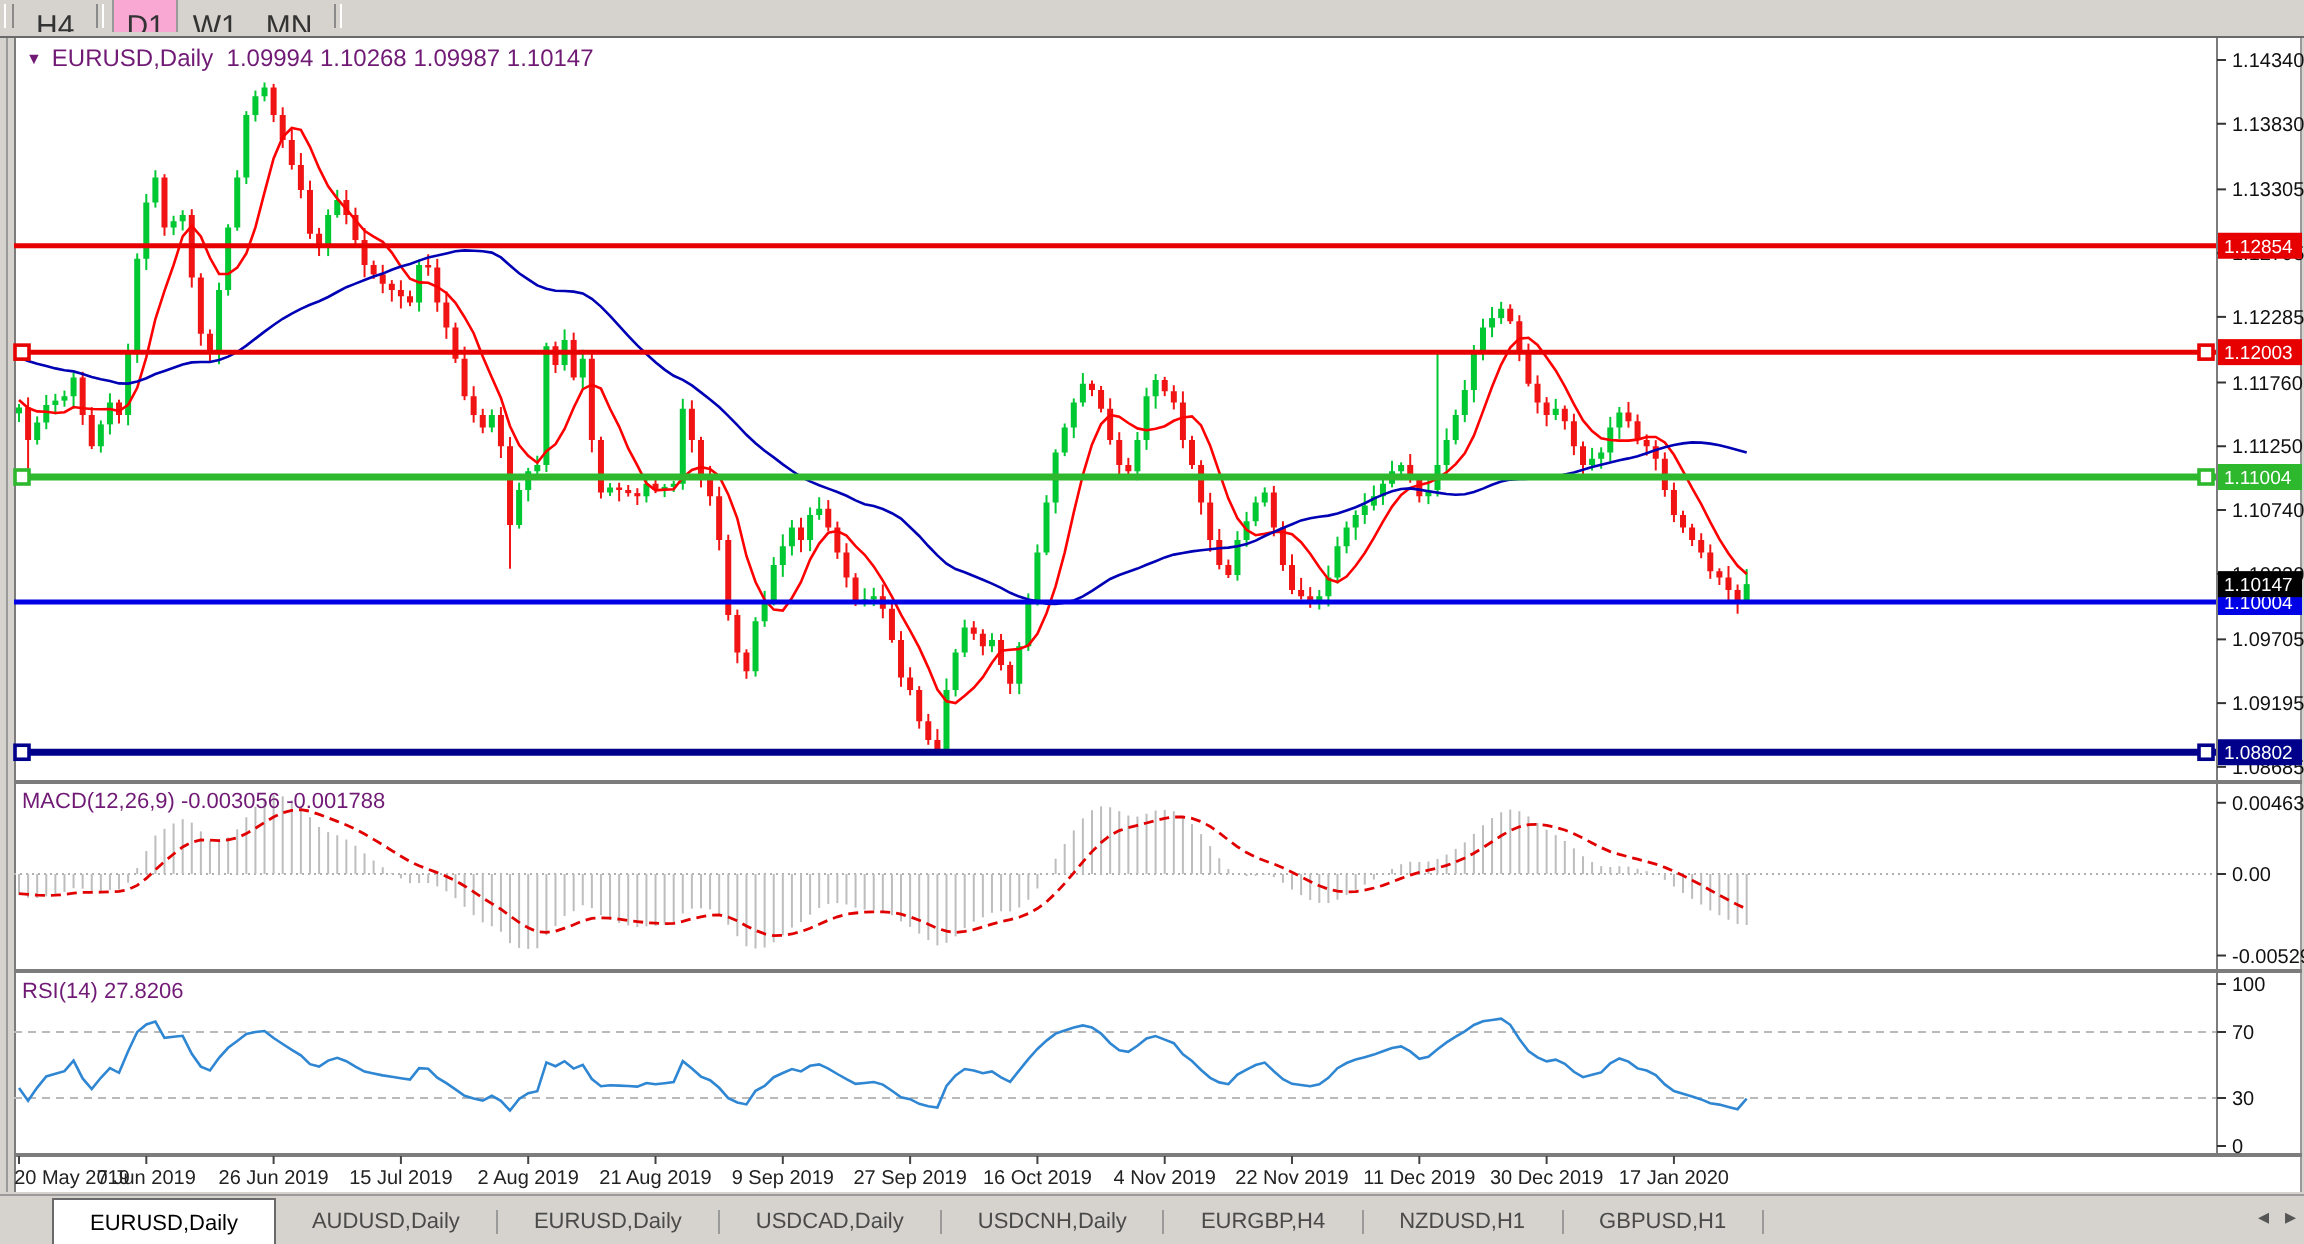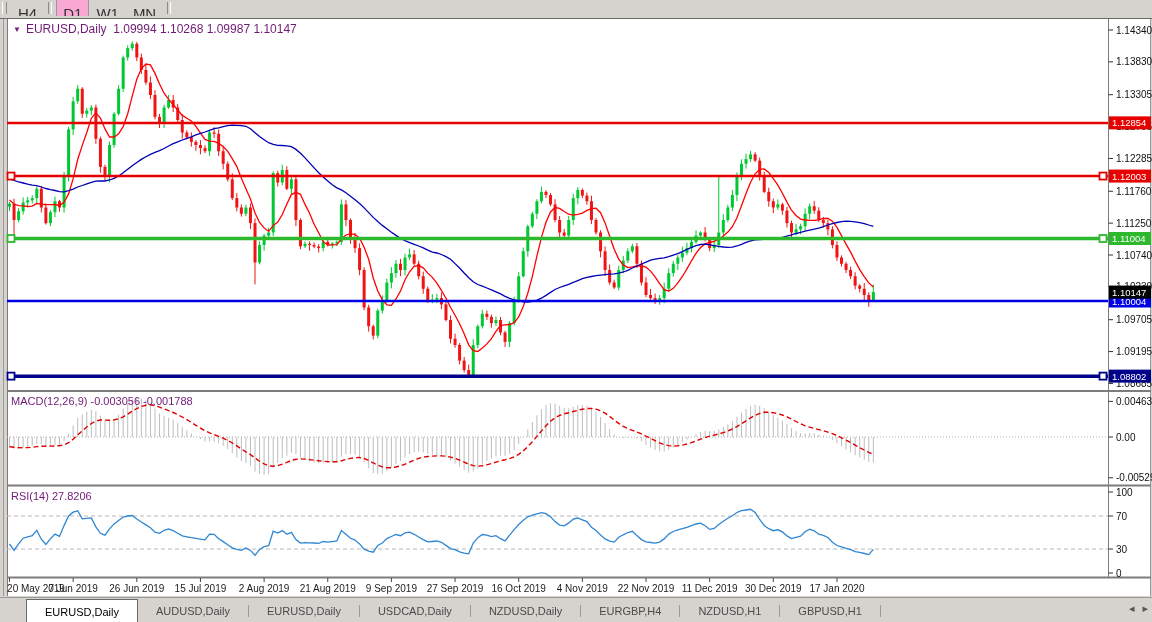--- a/index.html
+++ b/index.html
@@ -772,21 +772,21 @@
 
 <div class="tabbar">
   <span id="tabs-holder" style="display:flex;align-items:stretch;">
       <div class="tab active">EURUSD,Daily</div>
       <div class="tab">AUDUSD,Daily</div>
       <span class="tab-sep"></span>
       <div class="tab">EURUSD,Daily</div>
       <span class="tab-sep"></span>
       <div class="tab">USDCAD,Daily</div>
       <span class="tab-sep"></span>
-      <div class="tab">NZDUSD,Daily</div>
+      <div class="tab">USDCNH,Daily</div>
       <span class="tab-sep"></span>
       <div class="tab">EURGBP,H4</div>
       <span class="tab-sep"></span>
       <div class="tab">NZDUSD,H1</div>
       <span class="tab-sep"></span>
       <div class="tab">GBPUSD,H1</div>
       <span class="tab-sep"></span>
     </span>
   <div class="tab-arrows">
     <span>◂</span>

